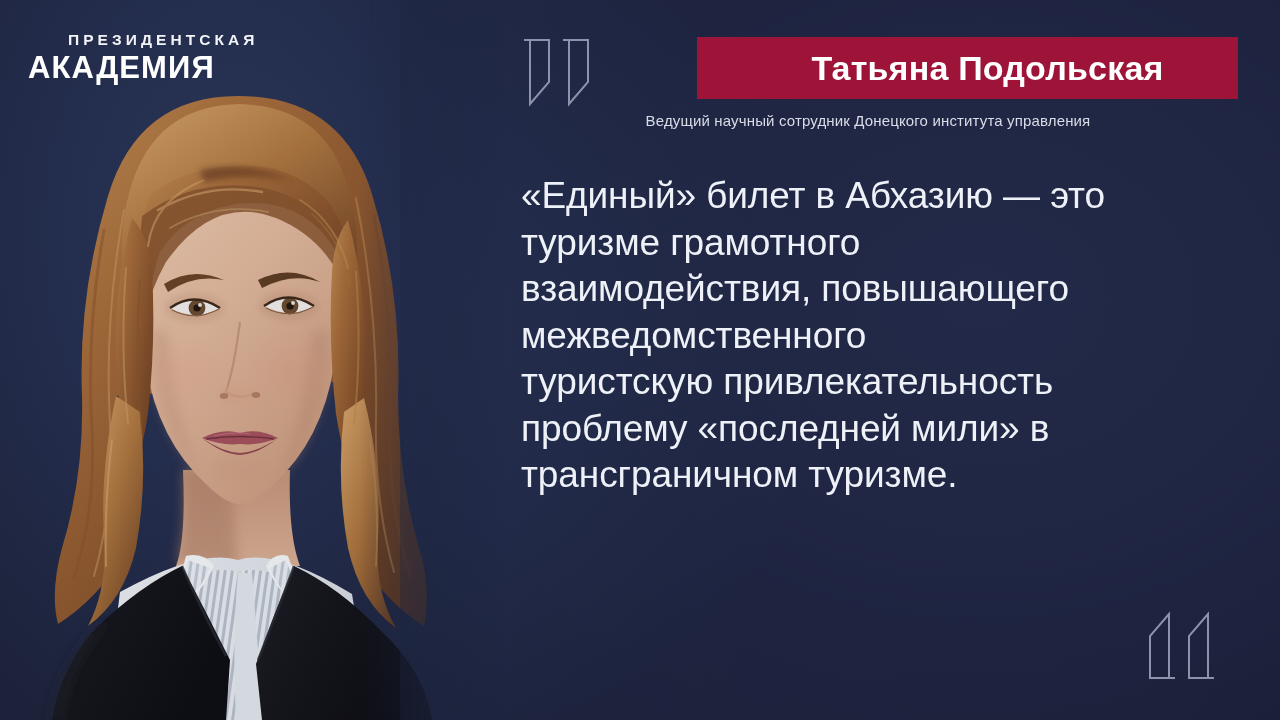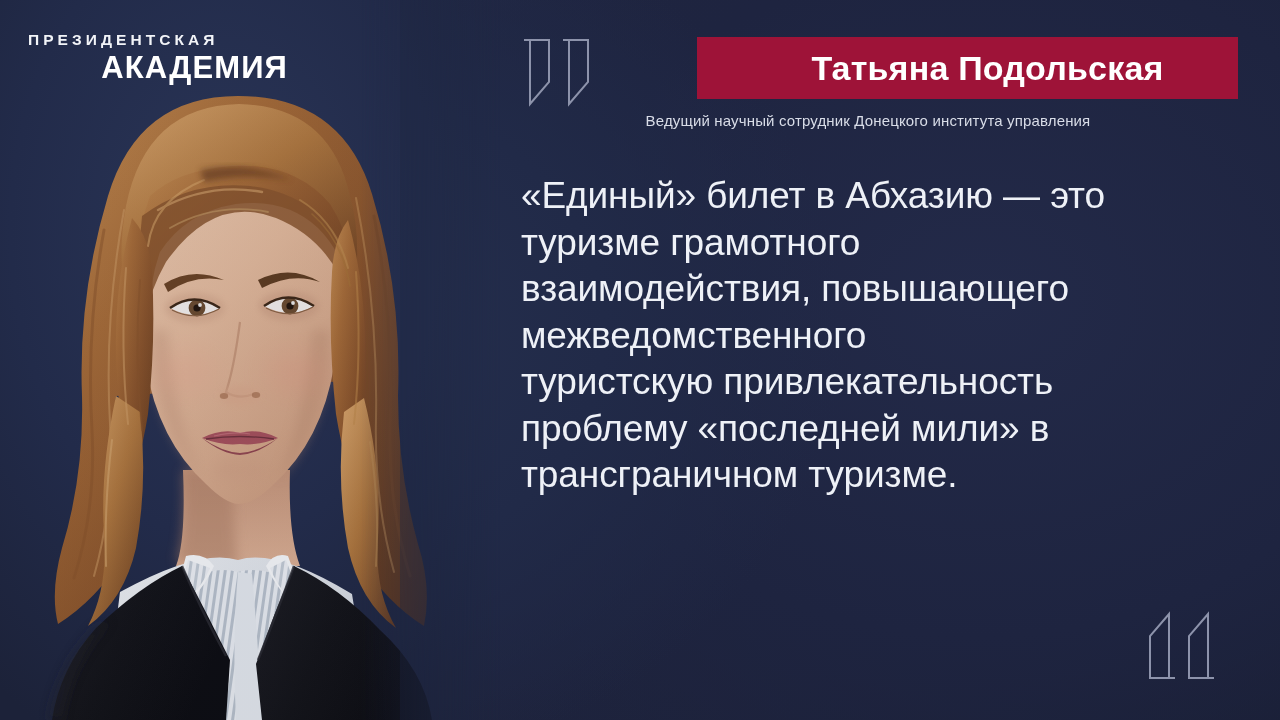--- a/index.html
+++ b/index.html
@@ -24,31 +24,31 @@
     position:absolute; left:28px; top:30px;
     width:260px;
   }
   #logo .line1 {
     font-size:15.5px;
     font-weight:700;
     letter-spacing:4.05px;
     color:#f2f4f8;
     line-height:20px;
     white-space:nowrap;
+    margin-left:40px;
   }
   #logo .line2 {
     font-size:31px;
     font-weight:700;
     letter-spacing:1.1px;
     color:#ffffff;
     line-height:35px;
     transform:scaleX(1.0);
     transform-origin:left center;
     white-space:nowrap;
-    text-align:right;
   }
 
   
   #portrait {
     position:absolute;
     left:0; top:0;
     width:500px; height:720px;
     -webkit-mask-image:linear-gradient(to right, #000 0%, #000 72%, rgba(0,0,0,0.55) 86%, rgba(0,0,0,0) 100%);
     mask-image:linear-gradient(to right, #000 0%, #000 72%, rgba(0,0,0,0.55) 86%, rgba(0,0,0,0) 100%);
   }

